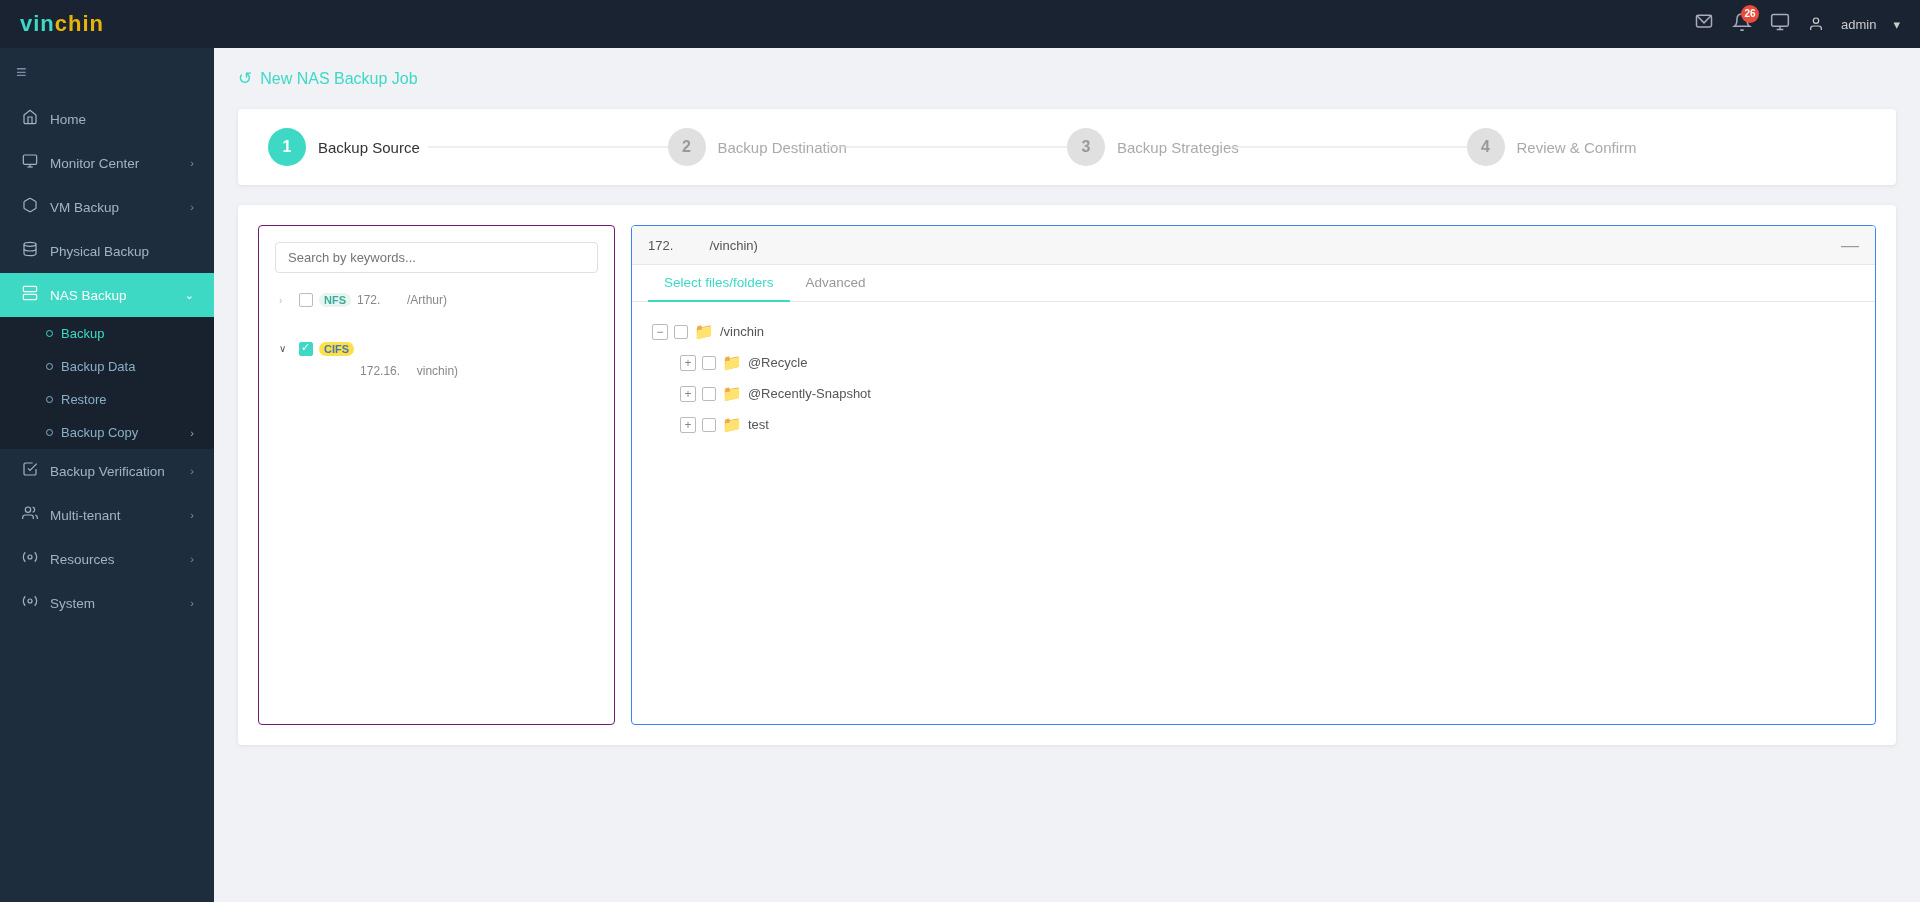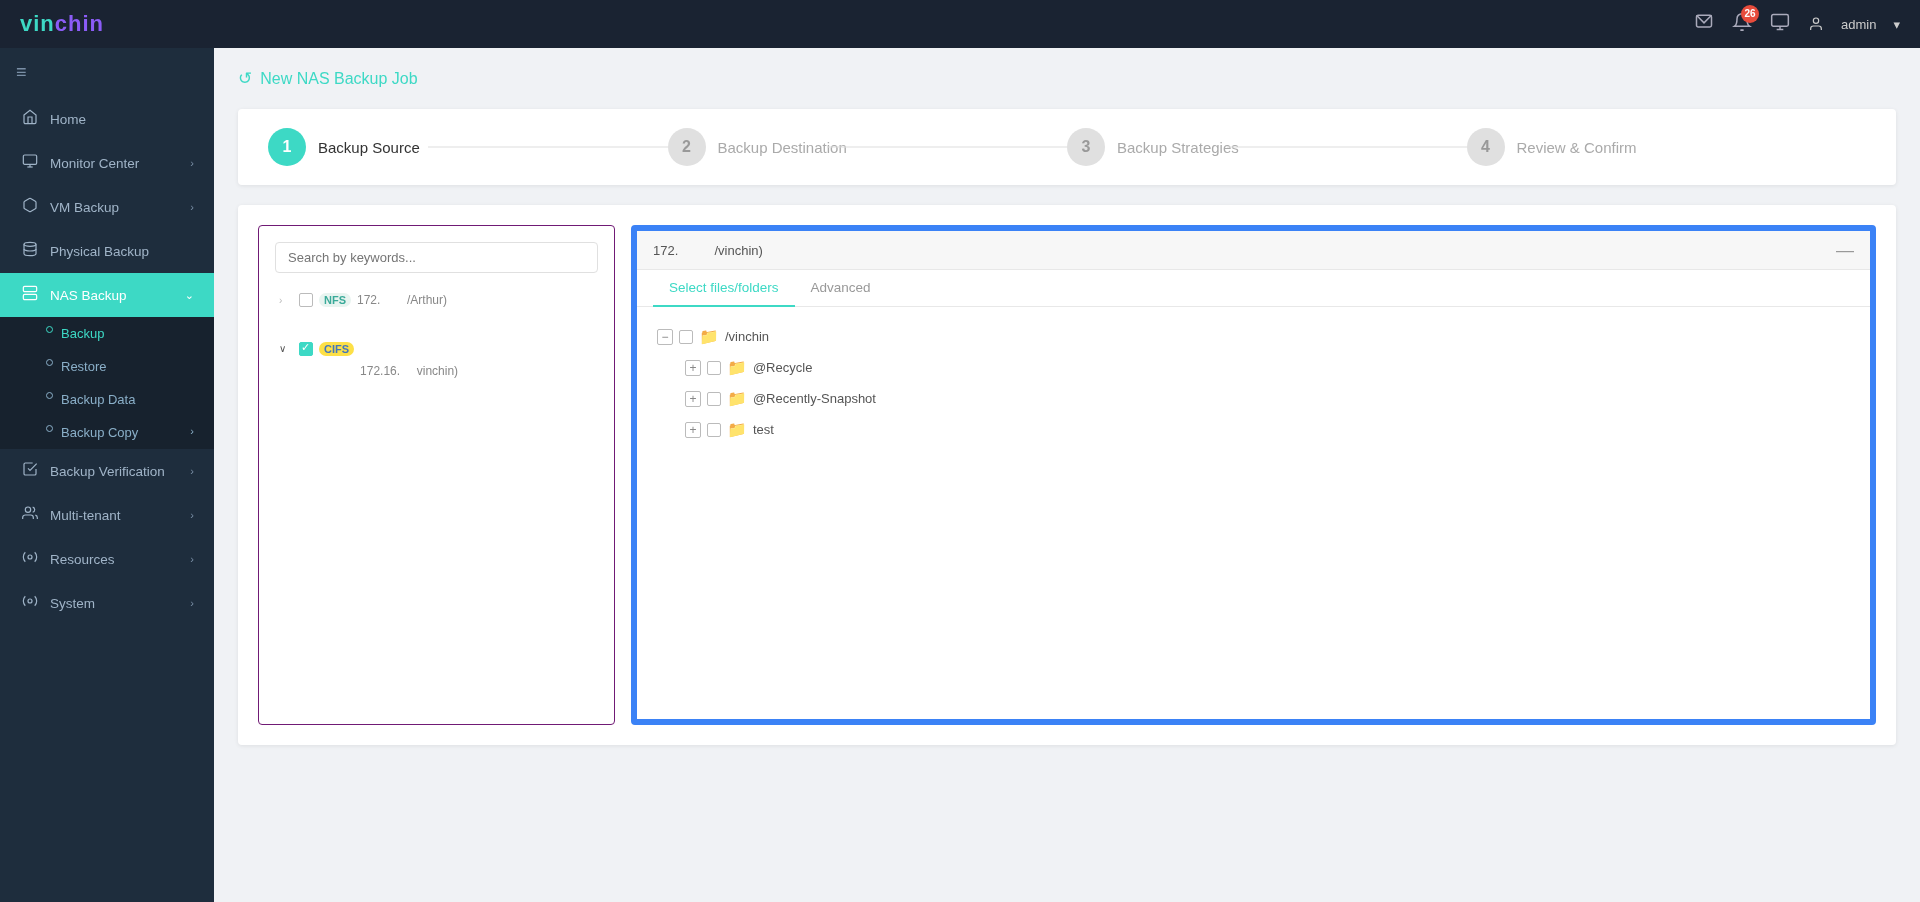--- a/index.html
+++ b/index.html
@@ -99,21 +99,21 @@
       font-size: 11px;
       color: #7a8fa6;
     }
     .sidebar-item.active .arrow { color: #fff; }
     .sidebar-item .icon { font-size: 16px; width: 20px; text-align: center; }
 
     
     .submenu { background: #17222e; }
     .submenu-item {
       display: flex;
-      align-items: flex-start;
+      align-items: center;
       padding: 9px 20px 9px 46px;
       color: #8aafc8;
       cursor: pointer;
       font-size: 13px;
       gap: 8px;
     }
     .submenu-item.active { color: #3dd9c5; }
     .submenu-item .dot {
       width: 7px;
       height: 7px;
@@ -256,21 +256,21 @@
       flex-shrink: 0;
     }
     .nas-badge.cifs {
       background: #fde047;
       color: #4477bb;
     }
 
     
     .file-panel {
       flex: 1;
-      border: 6px solid #3b82f6;
+      border: 1px solid #3b82f6;
       border-radius: 4px;
       overflow: hidden;
       text-align: center;
     }
     .file-panel-header {
       background: #f7f7f7;
       border-bottom: 1px solid #e8e8e8;
       padding: 10px 16px;
       display: flex;
       align-items: center;
@@ -345,21 +345,21 @@
     
     .sidebar::-webkit-scrollbar { width: 4px; }
     .sidebar::-webkit-scrollbar-track { background: #1e2d3d; }
     .sidebar::-webkit-scrollbar-thumb { background: #3a5068; border-radius: 2px; }
   </style>
 </head>
 <body>
 
 <div class="topbar">
   <div class="topbar-logo">
-    <span>vin</span><span style="color:#8b5cf6">chin</span>
+    <span>vin</span><span style="color:#eab308">chin</span>
   </div>
   <div class="topbar-right">
     <div class="topbar-icon">
       <svg width="20" height="20" viewBox="0 0 24 24" fill="none" stroke="#aab" stroke-width="1.8">
           <rect x="3" y="4" width="18" height="14" rx="2"></rect>
           <polyline points="3,4 12,13 21,4"></polyline>
         </svg>
     </div>
     <div class="topbar-icon" style="position:relative">
       <svg width="20" height="20" viewBox="0 0 24 24" fill="none" stroke="#aab" stroke-width="1.8">
@@ -447,25 +447,25 @@
       <span class="arrow">⌄</span>
     </div>
 
     <div class="submenu">
       <div class="submenu-item active">
         <span class="dot"></span>
         <span>Backup</span>
       </div>
       <div class="submenu-item">
         <span class="dot"></span>
-        <span>Restore</span>
+        <span>Backup Data</span>
       </div>
       <div class="submenu-item">
         <span class="dot"></span>
-        <span>Backup Data</span>
+        <span>Restore</span>
       </div>
       <div class="submenu-item">
         <span class="dot"></span>
         <span>Backup Copy</span>
         <span style="margin-left:auto;font-size:11px;color:#8aafc8">›</span>
       </div>
     </div>
 
     <div class="sidebar-item">
       <span class="icon">

